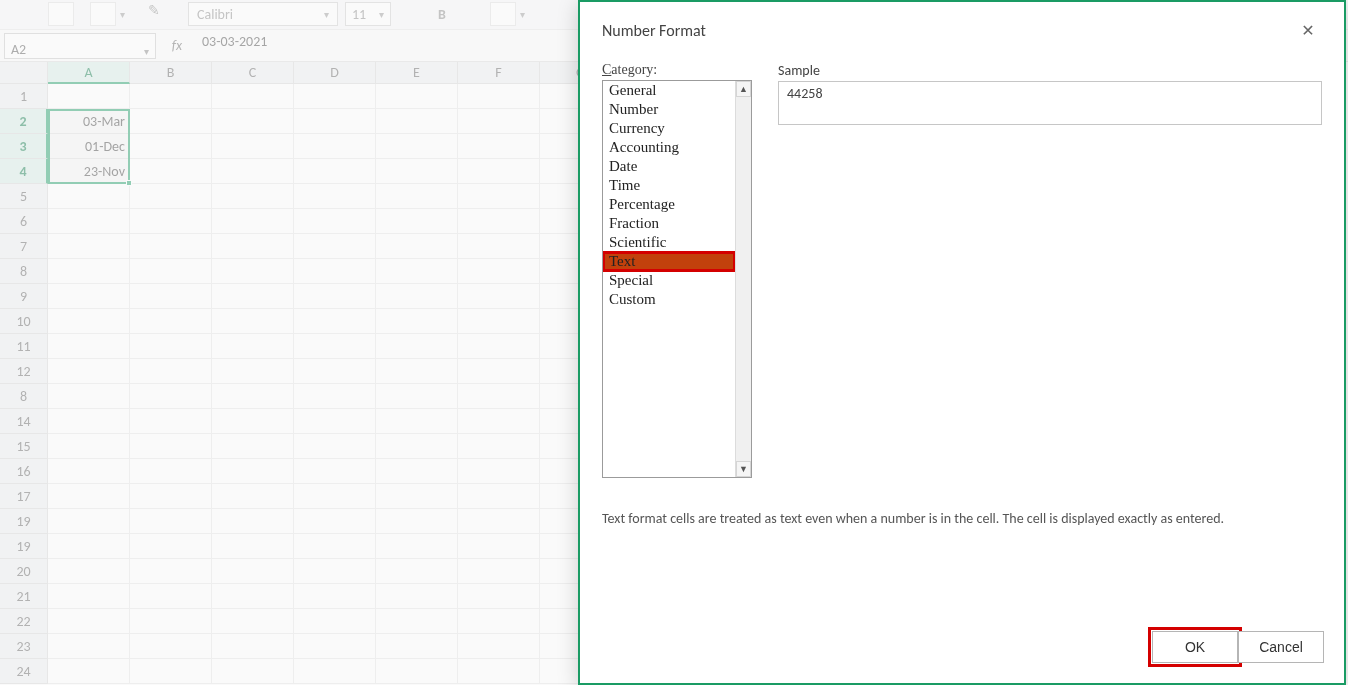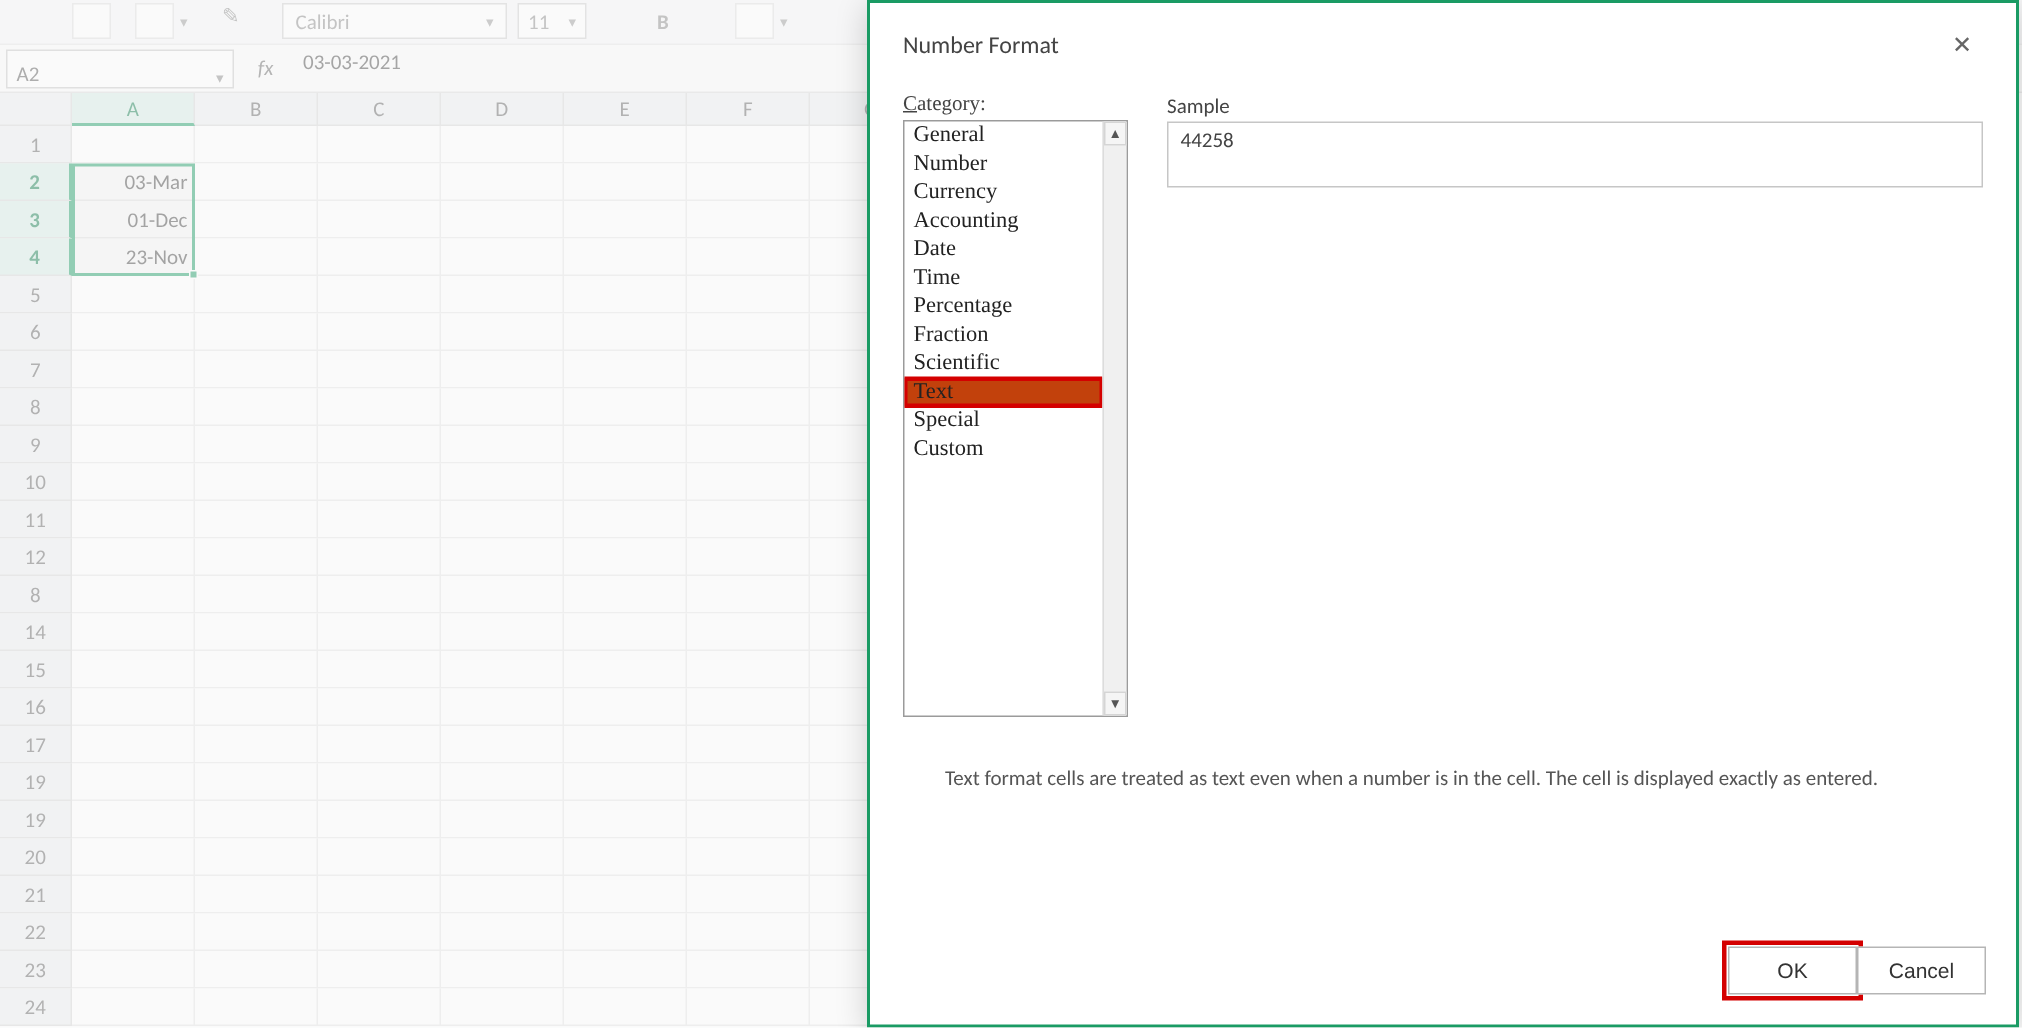--- a/index.html
+++ b/index.html
@@ -302,21 +302,20 @@
       color: #444;
       background: #fff;
     }
 
     .description {
       margin-top: 32px;
       font-size: 14px;
       color: #555;
       line-height: 1.35;
       max-width: 640px;
-      margin-left: 28px;
     }
 
     .dialog-footer {
       padding: 12px 20px 20px 20px;
       display: flex;
       justify-content: flex-end;
       gap: 0;
     }
     .btn {
       min-width: 86px;

